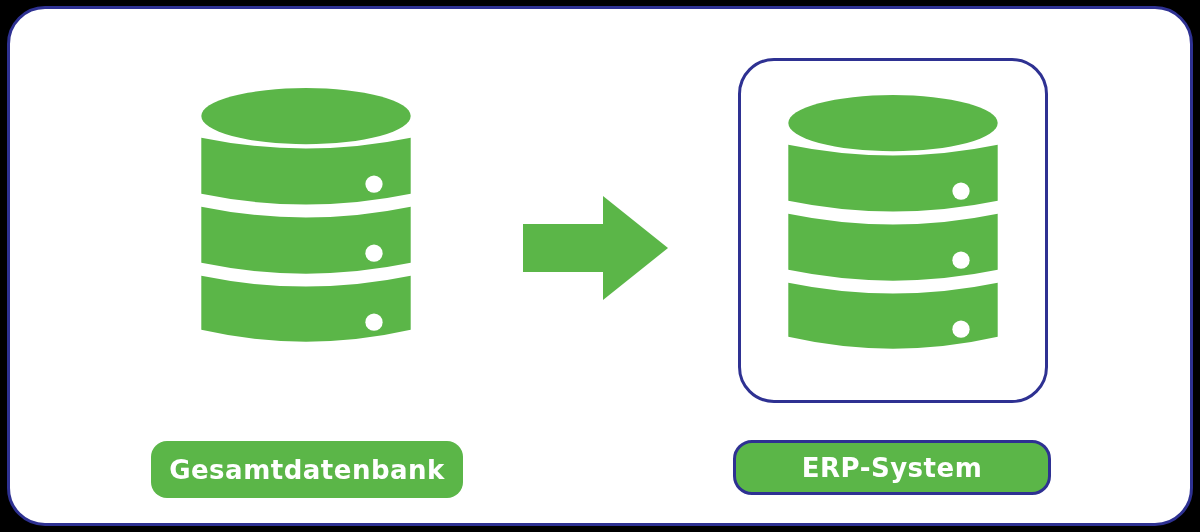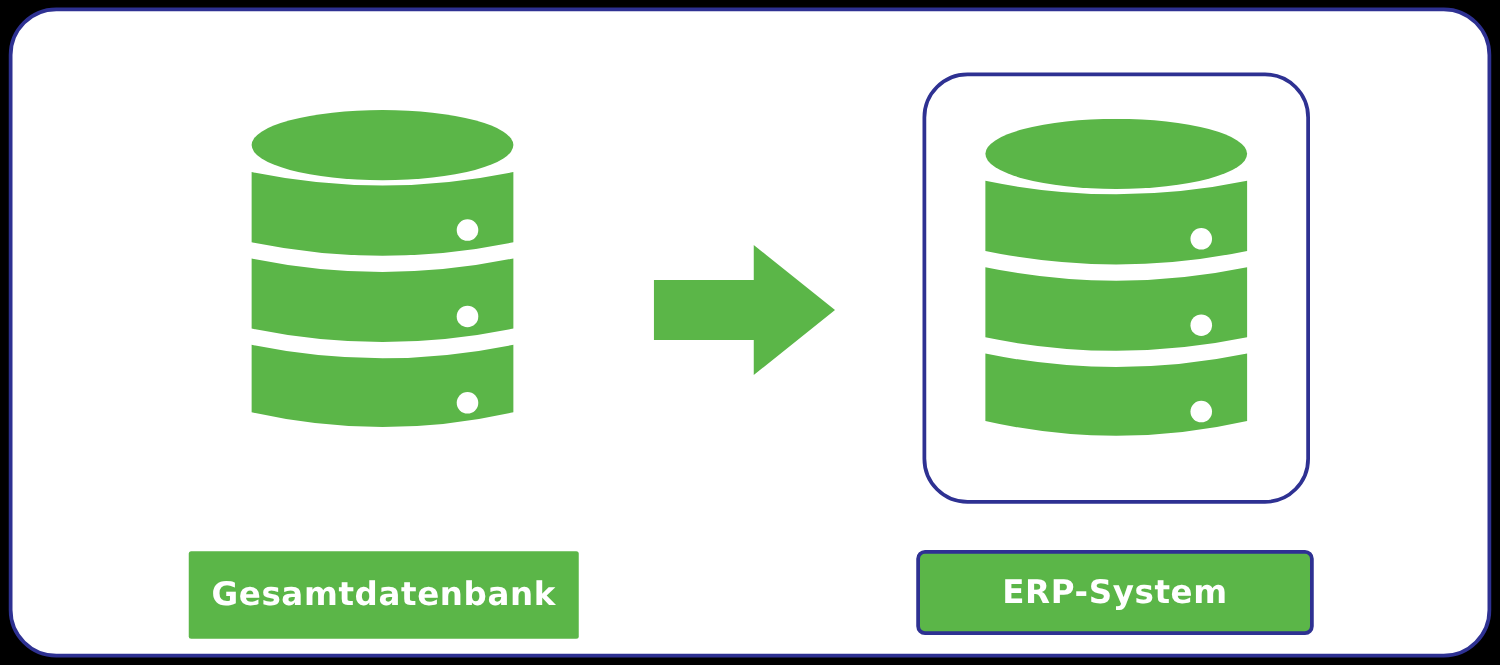--- a/index.html
+++ b/index.html
@@ -63,28 +63,28 @@
     color: var(--text, #fff);
     font-weight: bold;
     font-size: 26px;
     display: flex;
     align-items: center;
     justify-content: center;
     letter-spacing: 0.5px;
   }
   .label-source {
     left: 141px; top: 432px;
-    width: 312px; height: 70px;
-    border-radius: 2px;
+    width: 312px; height: 57px;
+    border-radius: 16px;
   }
   .label-target {
     left: 723px; top: 431px;
-    width: 318px; height: 68px;
+    width: 318px; height: 55px;
     border: 3px solid var(--navy, #2e3192);
-    border-radius: 7px;
+    border-radius: 19px;
   }
 </style>
 </head>
 <body>
 
 <svg width="0" height="0" style="position:absolute" aria-hidden="true">
   <defs>
     <symbol id="db-symbol" viewBox="0 0 200 252">
       <ellipse cx="100" cy="26" rx="97" ry="26" fill="currentColor"></ellipse>
       <path d="M3,46 Q100,66 197,46 L197,98 Q100,118 3,98 Z" fill="currentColor"></path>

